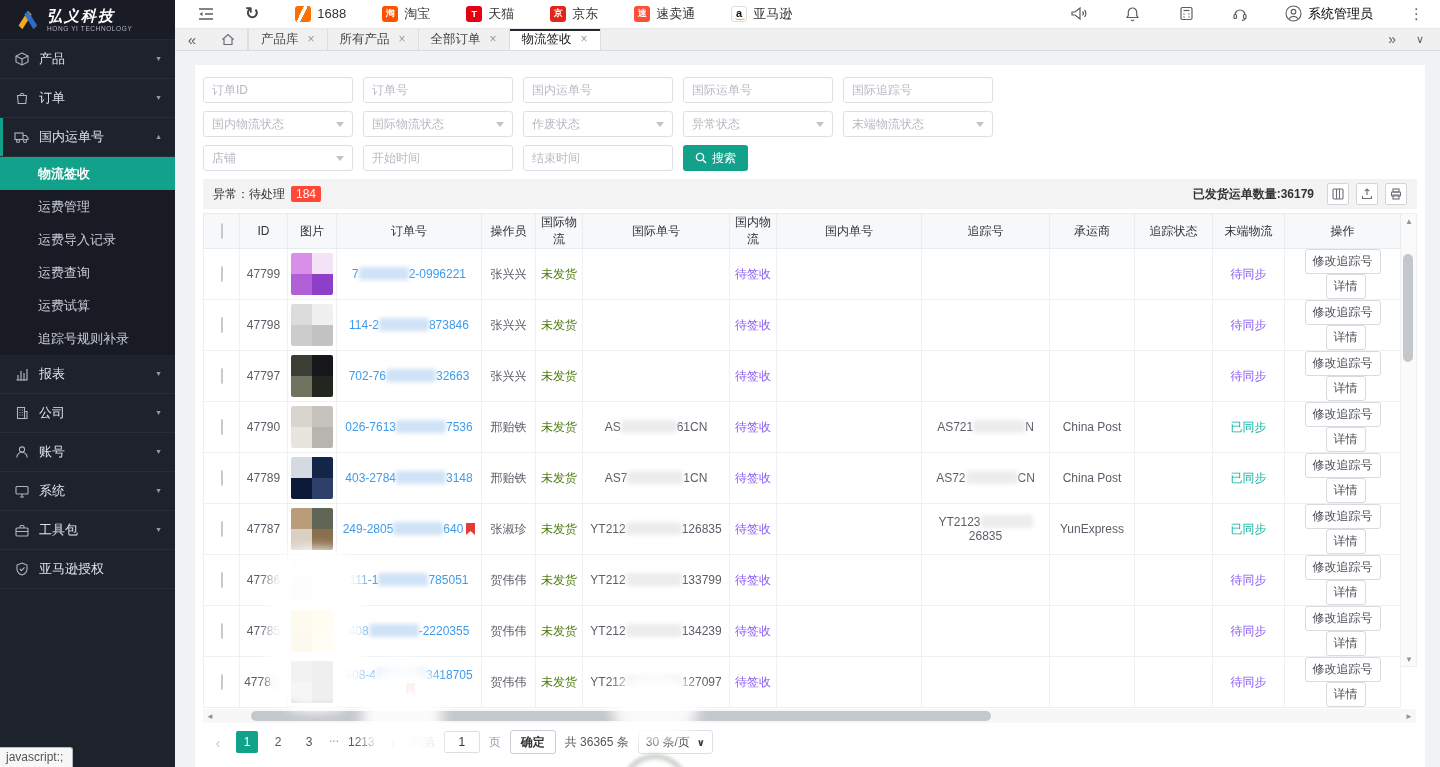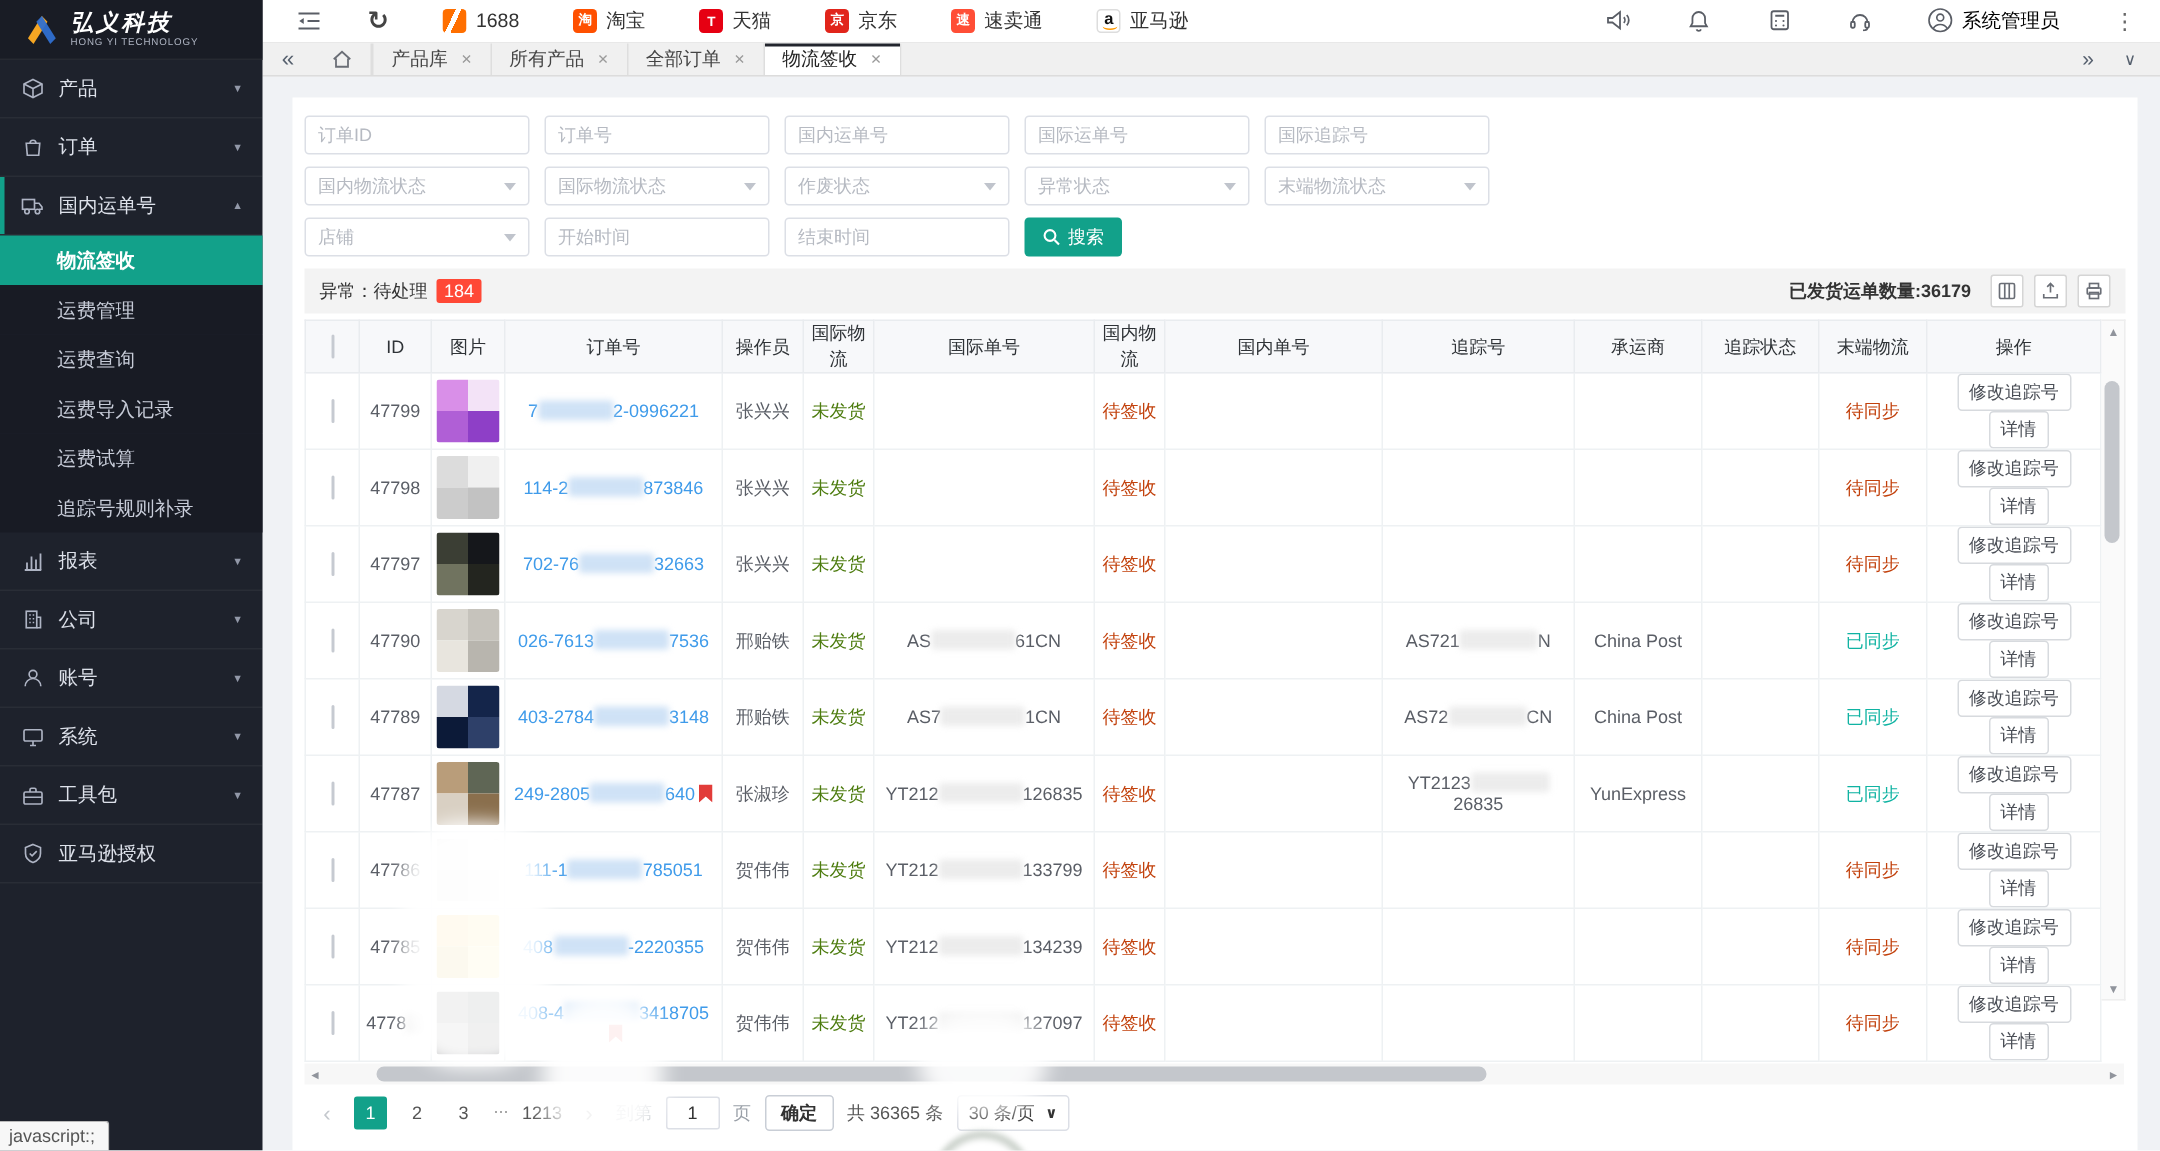--- a/index.html
+++ b/index.html
@@ -72,21 +72,21 @@
   th:first-child { border-left:1px solid #e9ecef; }
   td { height:47px; border:1px solid #eef1f3; border-left:none; border-top:none; text-align:center; color:#5a5e66; padding:0 3px; overflow:hidden; }
   td:first-child { border-left:1px solid #eef1f3; }
   .cbx { width:13px; height:13px; border:1px solid #c6cad1; border-radius:2px; background:#fff; margin:0 auto; cursor:pointer; }
   .mosaic { width:42px; height:42px; margin:0 auto; display:grid; grid-template-columns:1fr 1fr; grid-template-rows:1fr 1fr; border-radius:2px; overflow:hidden; }
   a.olink { color:#3f9bea; text-decoration:none; cursor:pointer; }
   .bseg { display:inline-block; height:13px; border-radius:2px; vertical-align:-2px; filter:blur(2px); }
   .bseg.blue { background:#cfe2f6; }
   .bseg.grey { background:#ececec; }
   .c-red { color:#4d7c0f; }
-  .c-orange { color:#c2410c; }
+  .c-orange { color:#8b5cf6; }
   .c-teal { color:#0fb3a2; }
   .row-btn { border:1px solid #d7dade; background:#fff; border-radius:3px; font-size:12px; color:#4a4e56; padding:3px 7px; cursor:pointer; font-family:inherit; }
   .row-btn + .row-btn { margin-left:6px; }
   .flag-ic { margin-left:3px; vertical-align:-2px; }
 
   
   .vscroll { width:16px; height:454px; background:#fafafa; border:1px solid #eee; border-left:none; position:relative; }
   .vthumb { position:absolute; left:2px; width:10px; top:40px; height:108px; background:#c4c7cc; border-radius:5px; cursor:pointer; }
   .varrow { position:absolute; left:0; width:16px; height:14px; display:flex; align-items:center; justify-content:center; font-size:8px; color:#90949c; cursor:pointer; }
   .hscroll { width:1213px; height:14px; background:#f7f7f7; position:relative; margin-top:1px; }
@@ -153,22 +153,22 @@
               <path d="M9 4.5h3l2 2.5v1.5h-2"></path>
               <circle cx="4" cy="10" r="1.5"></circle>
               <circle cx="11" cy="10" r="1.5"></circle>
             </svg>
           </span>
           <span>国内运单号</span>
           <span class="caret" style="transform: scale(0.8);">▲</span>
         </div>
         <div class="nav-sub active">物流签收</div>
         <div class="nav-sub">运费管理</div>
+        <div class="nav-sub">运费导入记录</div>
         <div class="nav-sub">运费查询</div>
-        <div class="nav-sub">运费导入记录</div>
         <div class="nav-sub">运费试算</div>
         <div class="nav-sub">追踪号规则补录</div>
         <div class="nav-item">
           <span class="nicon">
             <svg width="14" height="14" viewBox="0 0 14 14" fill="none" stroke-width="1.2">
               <path d="M1.5 13h11"></path>
               <path d="M3 13V8M6 13V4M9 13V6M12 13V2"></path>
             </svg>
           </span>
           <span>报表</span>

